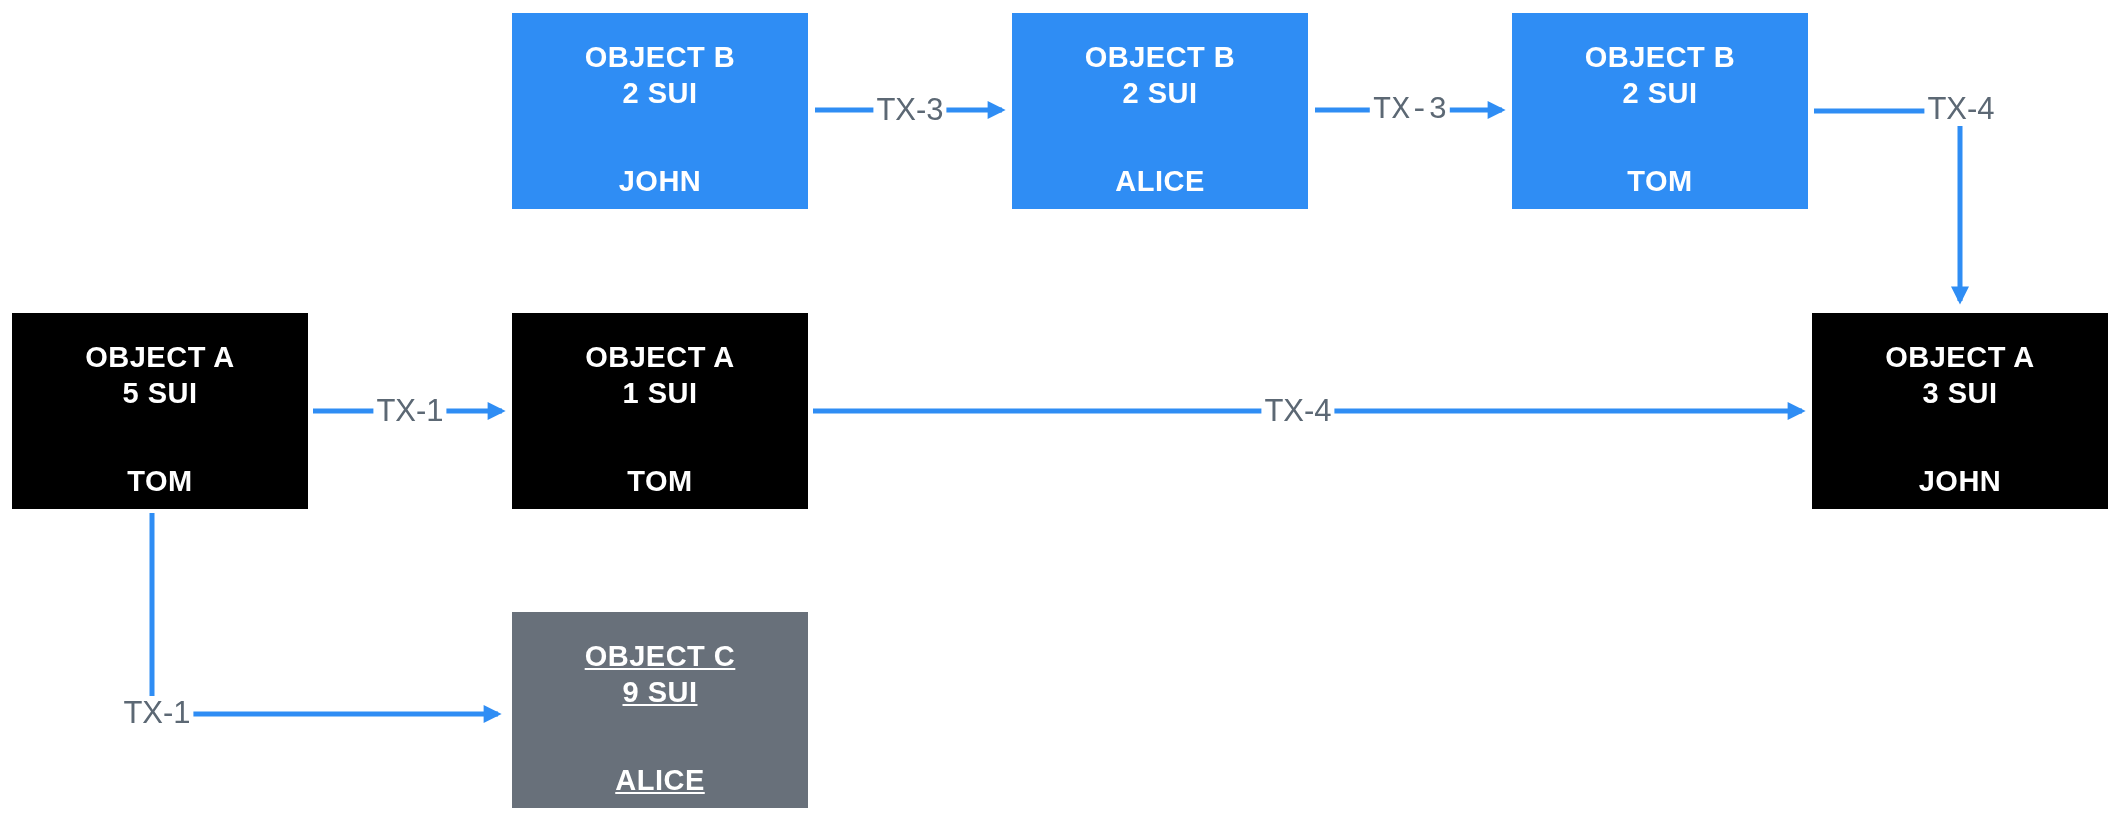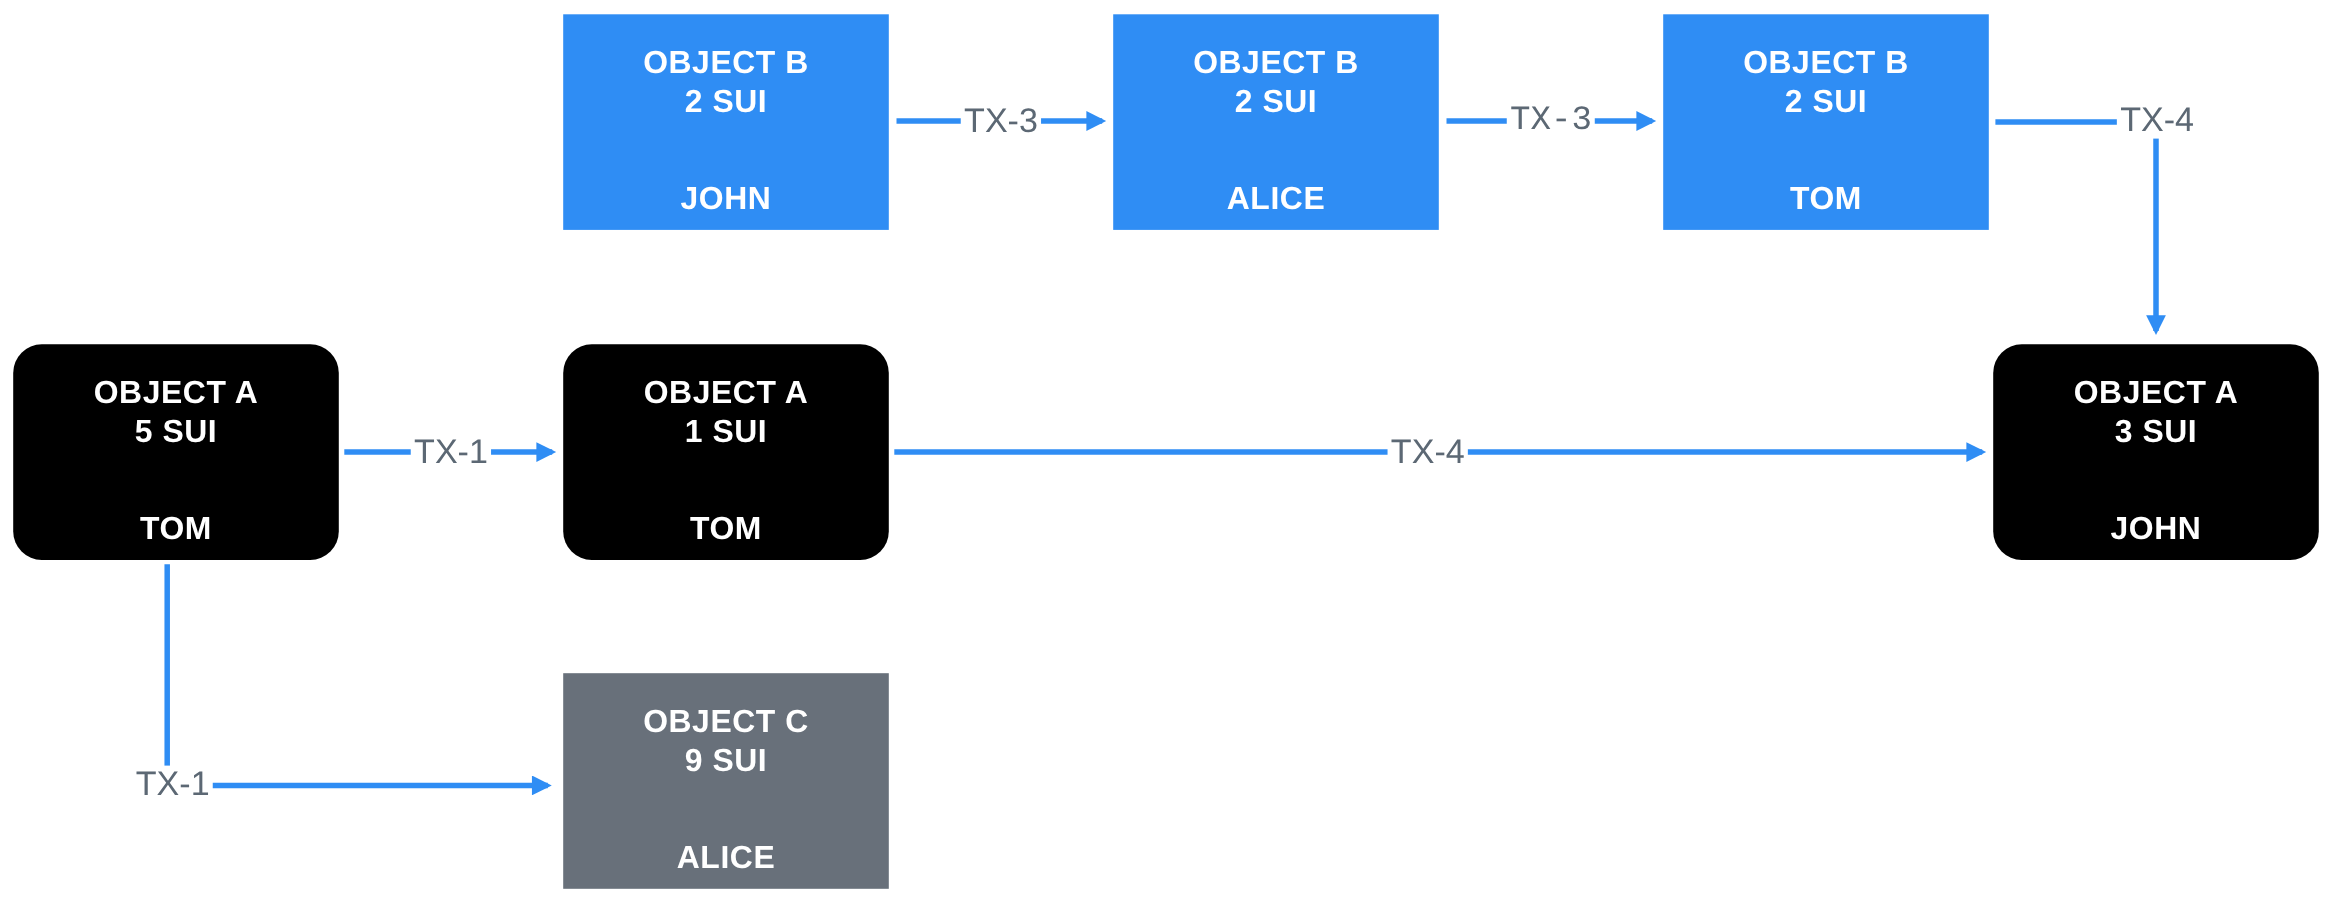--- a/index.html
+++ b/index.html
@@ -22,22 +22,22 @@
   .edge{stroke:var(--arrow-blue);stroke-width:5;fill:none;}
   .node{
     position:absolute;width:296px;height:196px;
     display:flex;flex-direction:column;align-items:center;
     padding-top:26px;color:var(--box-text);
     font-size:29px;font-weight:600;letter-spacing:0.5px;text-align:center;
   }
   .node .line{line-height:36px;}
   .node .owner{margin-top:52px;line-height:36px;}
   .node-blue{background:var(--box-blue);}
-  .node-black{background:var(--box-black);border-radius:26px;}
-  .node-gray{background:var(--box-gray);}
+  .node-black{background:var(--box-black);}
+  .node-gray{background:var(--box-gray);text-decoration:underline;}
   .edge-label{
     position:absolute;transform:translate(-50%,-50%);
     color:var(--label-gray);background:var(--bg);
     font-size:31px;line-height:34px;padding:0 3px;white-space:nowrap;
   }
 </style>
 </head>
 <body>
 
 <div class="canvas">

